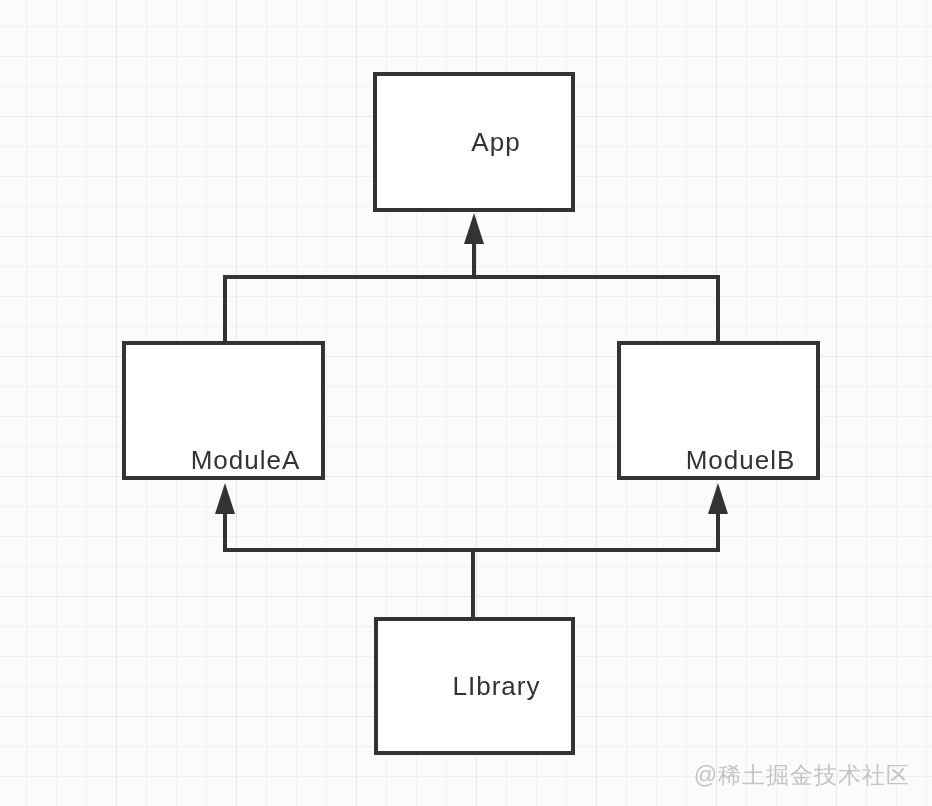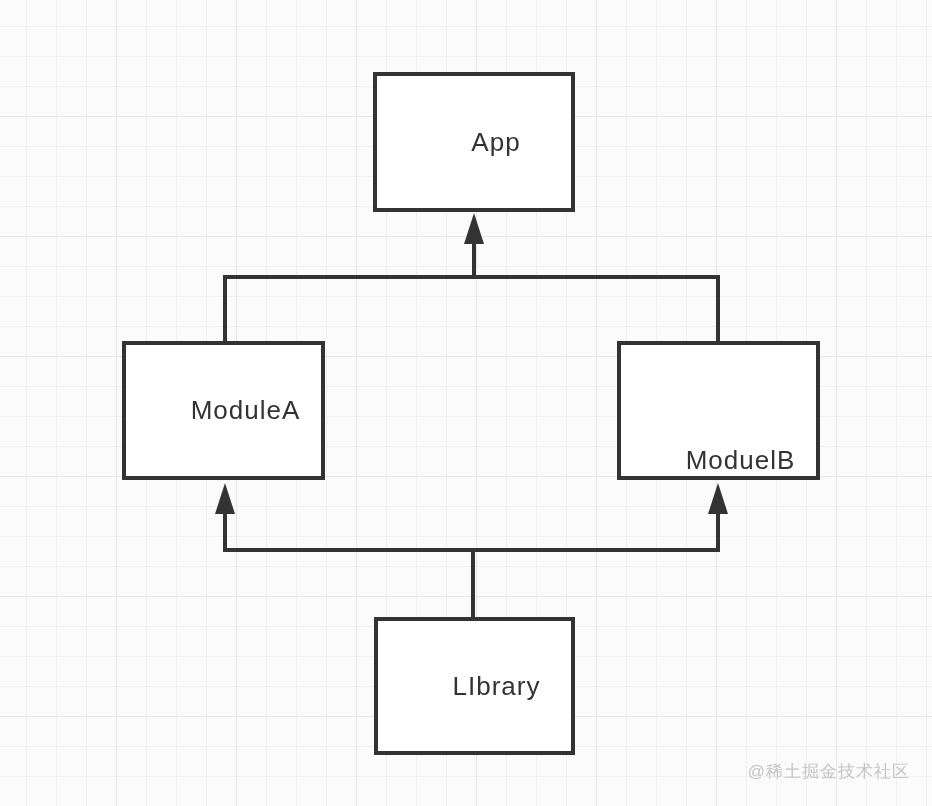--- a/index.html
+++ b/index.html
@@ -33,28 +33,28 @@
     background:#ffffff;
     display:flex;
     align-items:center;
     justify-content:center;
     font-size:26px;
     letter-spacing:1px;
     color:#333333;
     padding-left:44px;
   }
   .node-app    {left:373px; top:72px;  width:202px; height:140px;}
-  .node-moduleA{left:122px; top:341px; width:203px; height:139px;}
+  .node-moduleA{left:122px; top:341px; width:203px; height:139px;align-items:flex-end;}
   .node-moduleB{left:617px; top:341px; width:203px; height:139px;align-items:flex-end;}
   .node-library{left:374px; top:617px; width:201px; height:138px;text-align:right;}
   .watermark{
     position:absolute;
     right:22px;
     top:760px;
-    font-size:17px;
+    font-size:23px;
     letter-spacing:1px;
     color:#c4c4c4;
     user-select:none;
   }
 </style>
 </head>
 <body>
 
 <div class="canvas">
 

